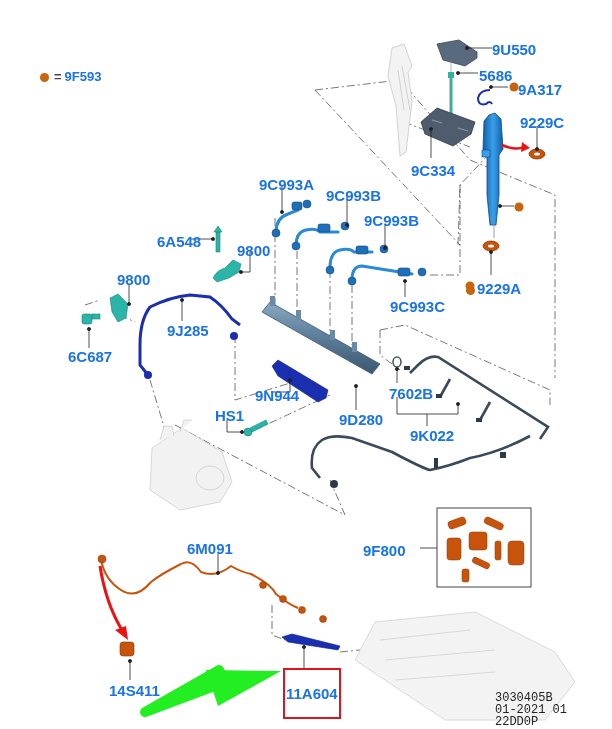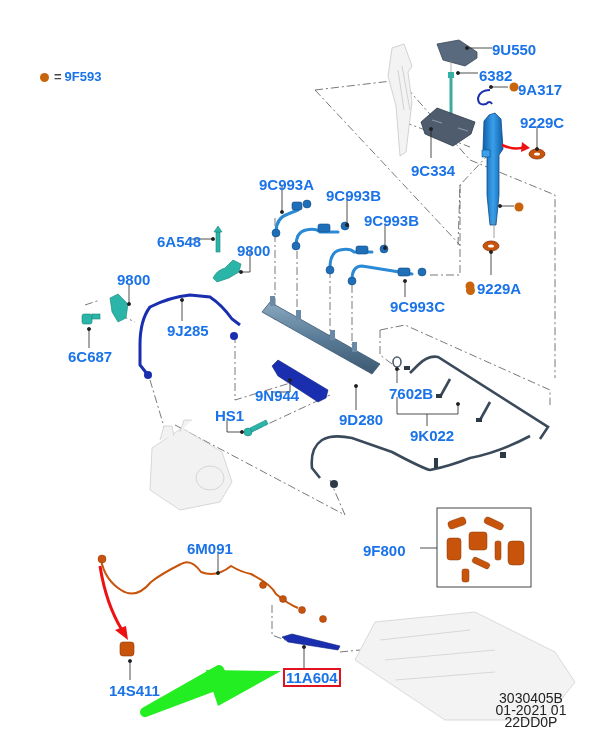--- a/index.html
+++ b/index.html
@@ -1,28 +1,28 @@
 <!DOCTYPE html>
 <html><head>
 <meta charset="utf-8">
 <style>
   html, body { margin: 0; padding: 0; background: #ffffff; }
   body { width: 612px; height: 729px; position: relative; overflow: hidden;
          font-family: "Liberation Sans", sans-serif; }
   #diagram { position: absolute; left: 0; top: 0; width: 612px; height: 729px; }
   .lbl { position: absolute; font-family: "Liberation Sans", sans-serif; font-weight: bold;
          font-size: 15px; color: #1a73e8; white-space: nowrap; line-height: 1; cursor: pointer; }
-  .lbl.hl { border: 2px solid #e0141e; padding: 0 1px; }
+  .lbl.hl { border: 2px solid #e0141e; padding: 16px 1px; }
   .dot { display: inline-block; width: 9px; height: 9px; border-radius: 50%; background: #c8650c;
          vertical-align: -1px; margin-right: 2px; }
   .legend { position: absolute; left: 40px; top: 42px; font-weight: bold; font-size: 13px; margin-top: 27px; }
   .legend .eq { color: #444; margin: 0 3px; }
   .legend .code { color: #1a73e8; }
-  .footer { position: absolute; left: 495px; top: 692px; width: 72px; text-align: center;
-            font-size: 14px; color: #222; line-height: 12px; }
+  .footer { position: absolute; left: 495px; top: 692px; width: 72px; text-align: left;
+            font-size: 12px; color: #222; line-height: 12px; font-family: Liberation Mono, monospace; }
 </style>
 </head>
 <body>
 
 <svg id="diagram" viewBox="0 0 612 729" xmlns="http://www.w3.org/2000/svg">
   <defs>
     <linearGradient id="injGrad" x1="0" x2="1">
       <stop offset="0" stop-color="#0f5fa8"></stop>
         <stop offset="0.5" stop-color="#3aa0ea"></stop>
         <stop offset="1" stop-color="#0f5fa8"></stop>
@@ -274,21 +274,21 @@
     <circle cx="519" cy="207" r="4.5"></circle>
     <circle cx="470" cy="286" r="4.5"></circle>
   </g>
 </svg>
 
 <div class="legend">
   <span class="dot"></span><span class="eq">=</span><span class="code">9F593</span>
 </div>
 
 <span class="lbl" style="left:492px;top:42px">9U550</span>
-<span class="lbl" style="left:479px;top:68px">6382</span>
+<span class="lbl" style="left:479px;top:68px">5686</span>
 <span class="lbl" style="left:518px;top:82px">9A317</span>
 <span class="lbl" style="left:520px;top:115px">9229C</span>
 <span class="lbl" style="left:411px;top:163px">9C334</span>
 <span class="lbl" style="left:259px;top:177px">9C993A</span>
 <span class="lbl" style="left:326px;top:188px">9C993B</span>
 <span class="lbl" style="left:364px;top:213px">9C993B</span>
 <span class="lbl" style="left:390px;top:299px">9C993C</span>
 <span class="lbl" style="left:157px;top:234px">6A548</span>
 <span class="lbl" style="left:237px;top:243px">9800</span>
 <span class="lbl" style="left:117px;top:272px">9800</span>

